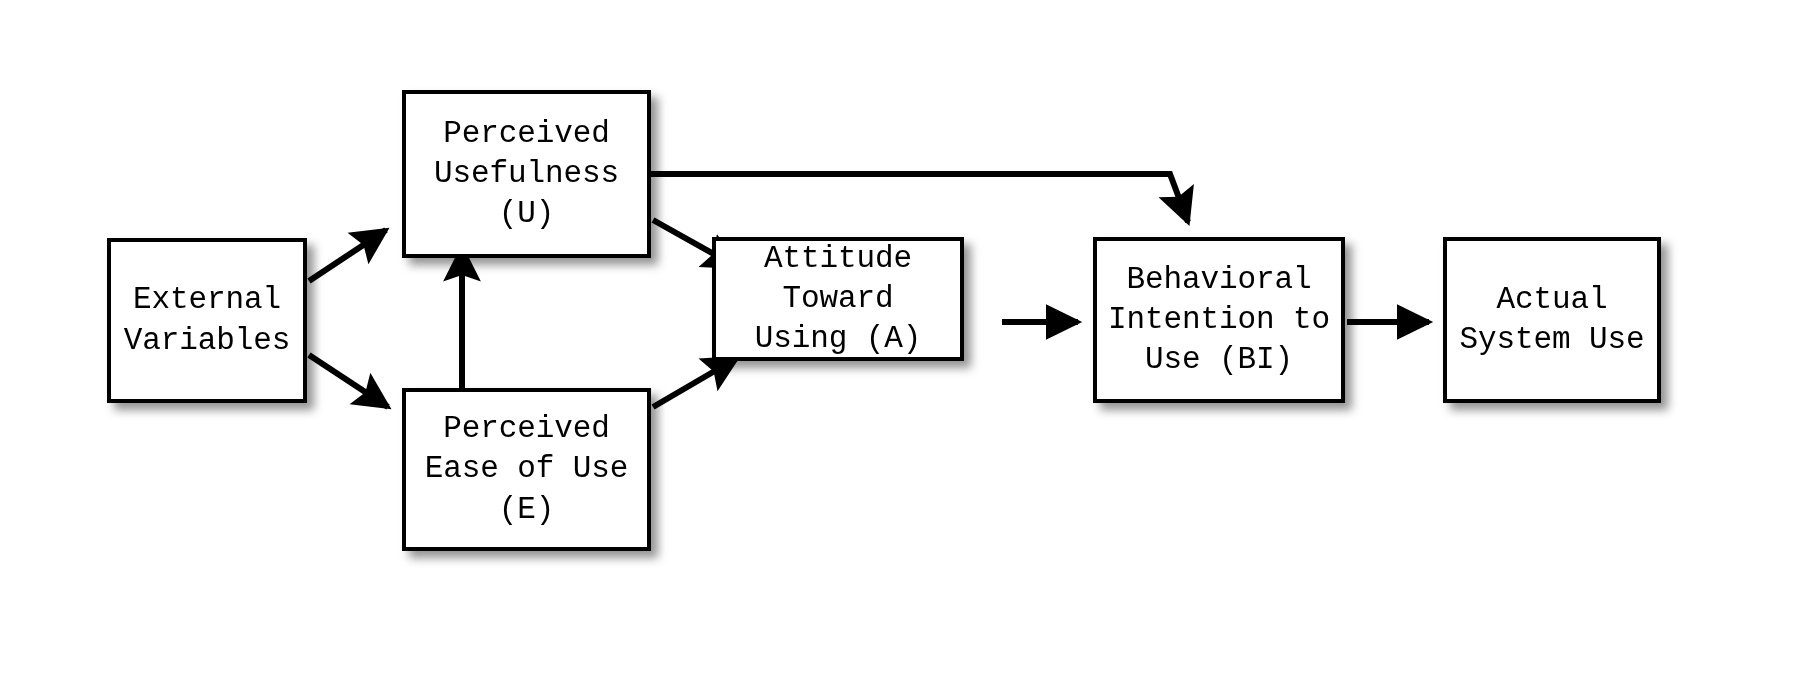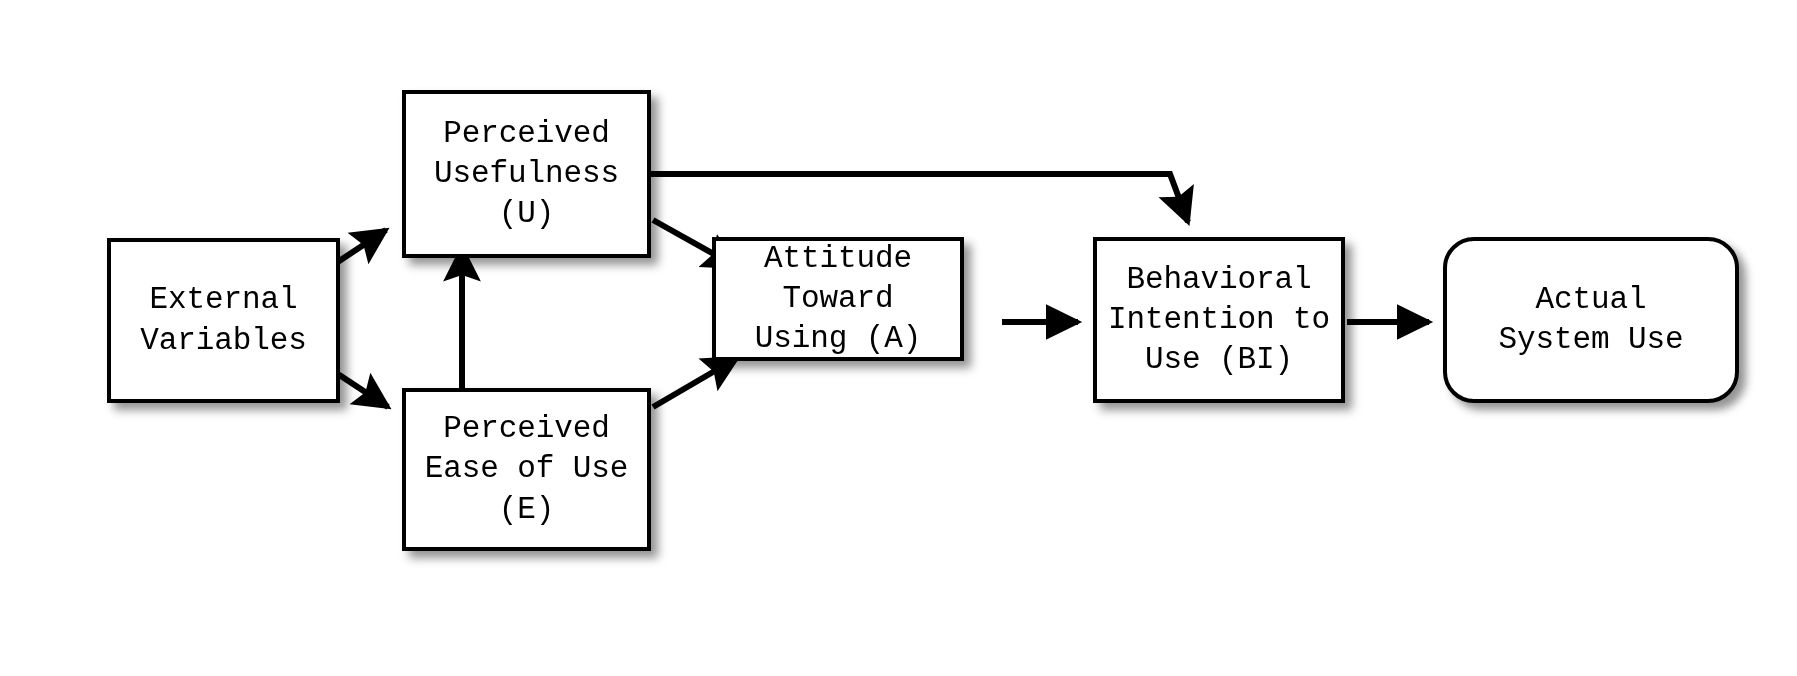--- a/index.html
+++ b/index.html
@@ -70,21 +70,21 @@
 
     <line x1="653" y1="407" x2="737" y2="358" stroke="#000000" stroke-width="6" marker-end="url(#arrowhead)"></line>
 
     <path d="M 651 174 L 1170 174 L 1188 222" fill="none" stroke="#000000" stroke-width="6" marker-end="url(#arrowhead)"></path>
 
     <line x1="1002" y1="322" x2="1078" y2="322" stroke="#000000" stroke-width="6" marker-end="url(#arrowhead-plain)"></line>
 
     <line x1="1347" y1="322" x2="1429" y2="322" stroke="#000000" stroke-width="6" marker-end="url(#arrowhead-plain)"></line>
   </svg>
 
-  <div class="node-box" style="left:107px; top:238px; width:233px; height:165px;">
+  <div class="node-box" style="left:107px; top:238px; width:200px; height:165px;">
     <span class="node-label">External
 Variables</span>
   </div>
 
   <div class="node-box" style="left:402px; top:90px; width:249px; height:168px;">
     <span class="node-label">Perceived
 Usefulness
 (U)</span>
   </div>
 
@@ -99,18 +99,18 @@
 Toward
 Using (A)</span>
   </div>
 
   <div class="node-box" style="left:1093px; top:237px; width:252px; height:166px;">
     <span class="node-label">Behavioral
 Intention to
 Use (BI)</span>
   </div>
 
-  <div class="node-box" style="left:1443px; top:237px; width:296px; height:166px;border-radius:31px;">
+  <div class="node-box" style="left:1443px; top:237px; width:218px; height:166px;">
     <span class="node-label">Actual
 System Use</span>
   </div>
 
 </div>
 
 </body></html>

